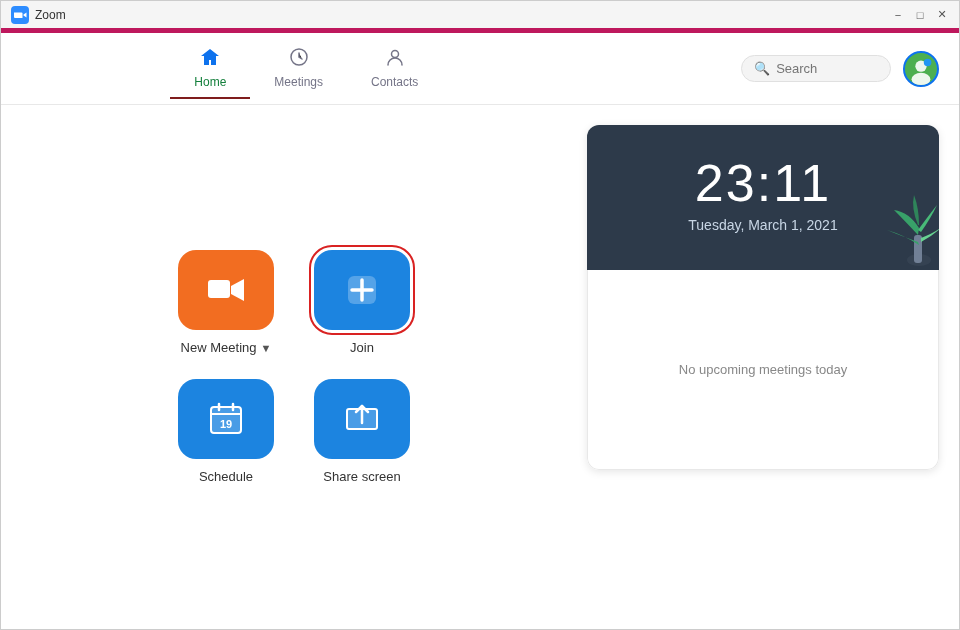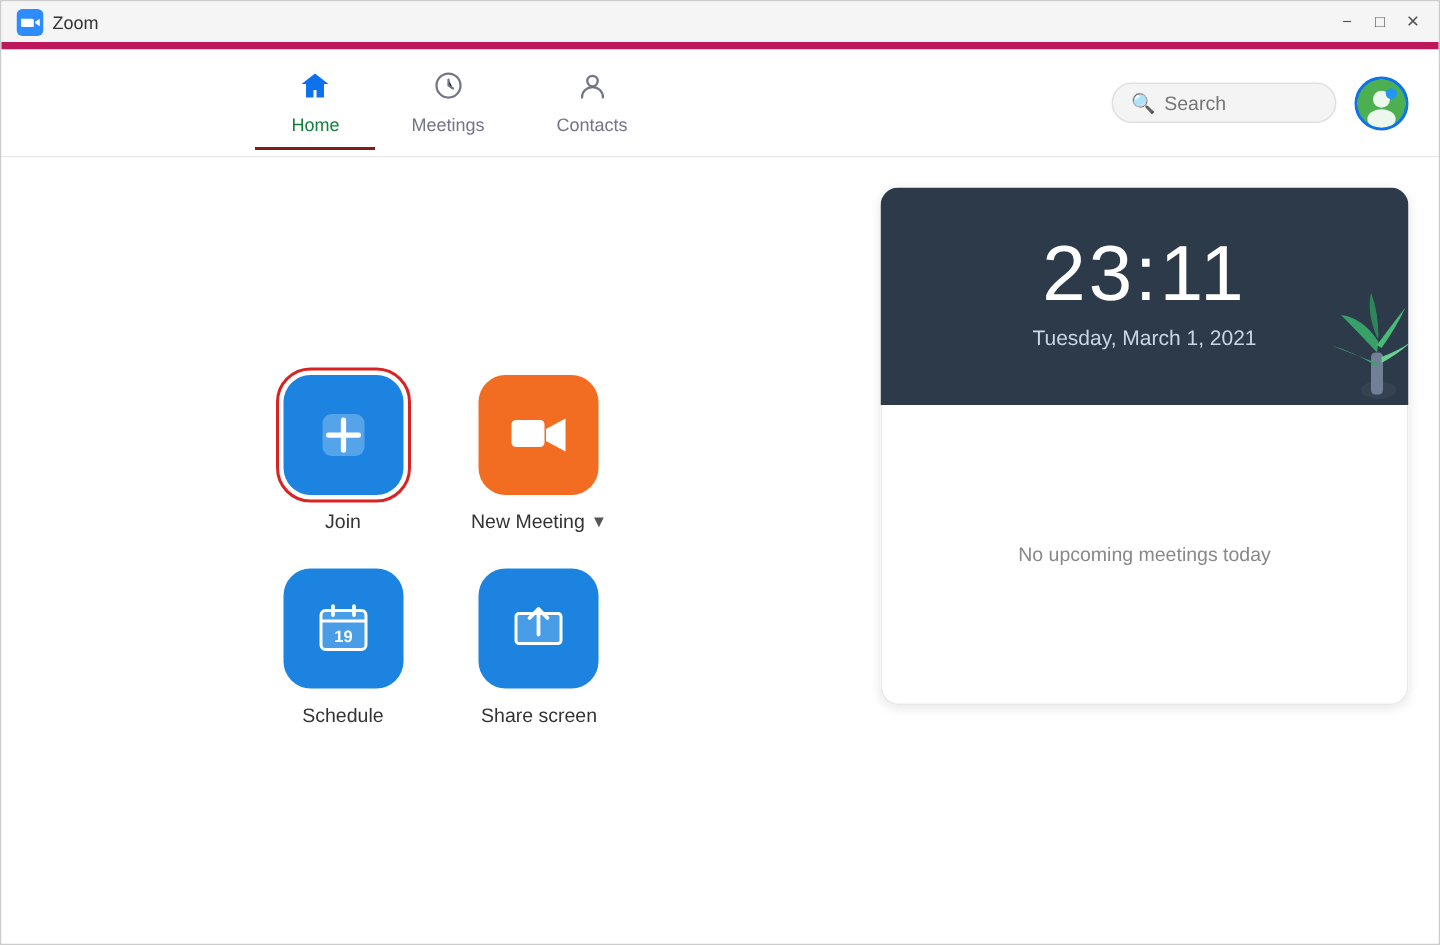--- a/index.html
+++ b/index.html
@@ -194,21 +194,21 @@
 
     .action-item {
       display: flex;
       flex-direction: column;
       align-items: center;
       gap: 10px;
       cursor: pointer;
     }
 
     .action-btn {
-      width: 80px;
+      width: 96px;
       height: 80px;
       border-radius: 18px;
       display: flex;
       align-items: center;
       justify-content: center;
       font-size: 34px;
       color: #fff;
       border: none;
       cursor: pointer;
       position: relative;
@@ -373,42 +373,42 @@
           <circle cx="11" cy="11" r="3" stroke="#555" fill="none" stroke-width="1.5"></circle>
           <path d="M11 2v2M11 18v2M2 11h2M18 11h2M4.22 4.22l1.41 1.41M16.36 16.36l1.41 1.41M4.22 17.78l1.41-1.41M16.36 5.64l1.41-1.41" stroke="#555" stroke-width="1.5" stroke-linecap="round"></path>
         </svg>
       </button>
     </div>
 
     <div class="action-panel">
       <div class="action-grid">
 
         <div class="action-item">
+          <button class="action-btn orange">
+            <svg width="38" height="28" viewBox="0 0 38 28">
+              <rect x="1" y="4" width="22" height="18" rx="3" fill="white"></rect>
+              <path d="M24 10l13-7v22l-13-7V10z" fill="white"></path>
+            </svg>
+          </button>
+          <span class="action-label">
+            <span>New Meeting</span>
+            <span class="dropdown-arrow">▼</span>
+          </span>
+        </div>
+
+        <div class="action-item">
           <button class="action-btn blue-join">
             <svg width="40" height="40" viewBox="0 0 40 40">
               <rect x="6" y="6" width="28" height="28" rx="6" fill="white" fill-opacity="0.25"></rect>
               <line x1="20" y1="10" x2="20" y2="30" stroke="white" stroke-width="3.5" stroke-linecap="round"></line>
               <line x1="10" y1="20" x2="30" y2="20" stroke="white" stroke-width="3.5" stroke-linecap="round"></line>
             </svg>
           </button>
           <span class="action-label">
             <span>Join</span>
-          </span>
-        </div>
-
-        <div class="action-item">
-          <button class="action-btn orange">
-            <svg width="38" height="28" viewBox="0 0 38 28">
-              <rect x="1" y="4" width="22" height="18" rx="3" fill="white"></rect>
-              <path d="M24 10l13-7v22l-13-7V10z" fill="white"></path>
-            </svg>
-          </button>
-          <span class="action-label">
-            <span>New Meeting</span>
-            <span class="dropdown-arrow">▼</span>
           </span>
         </div>
 
         <div class="action-item">
           <button class="action-btn blue">
             <svg width="36" height="36" viewBox="0 0 36 36">
               <rect x="3" y="6" width="30" height="26" rx="3" fill="white" fill-opacity="0.2" stroke="white" stroke-width="2"></rect>
               <line x1="3" y1="13" x2="33" y2="13" stroke="white" stroke-width="2"></line>
               <line x1="11" y1="3" x2="11" y2="9" stroke="white" stroke-width="2.5" stroke-linecap="round"></line>
               <line x1="25" y1="3" x2="25" y2="9" stroke="white" stroke-width="2.5" stroke-linecap="round"></line>

